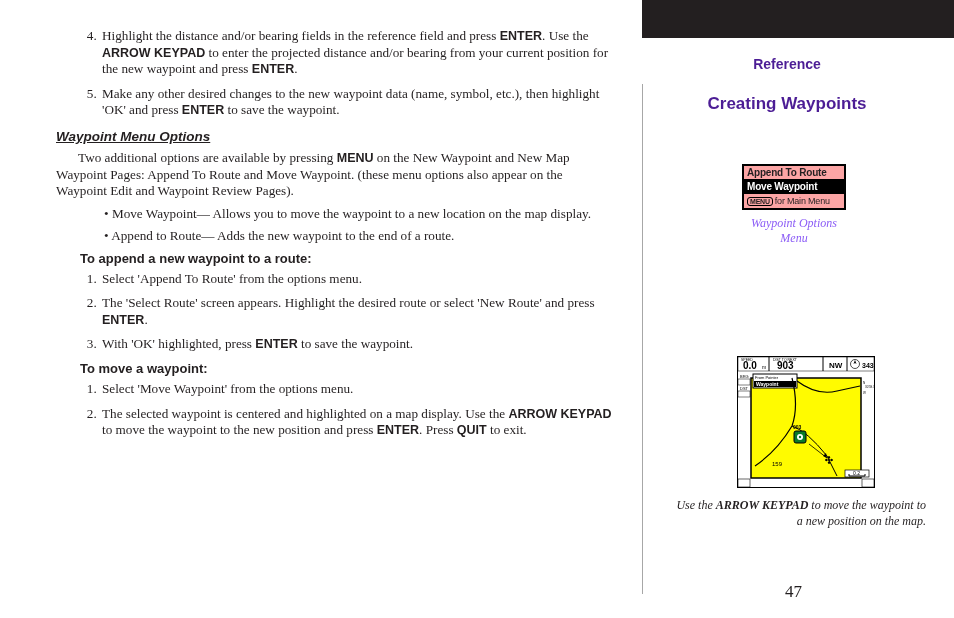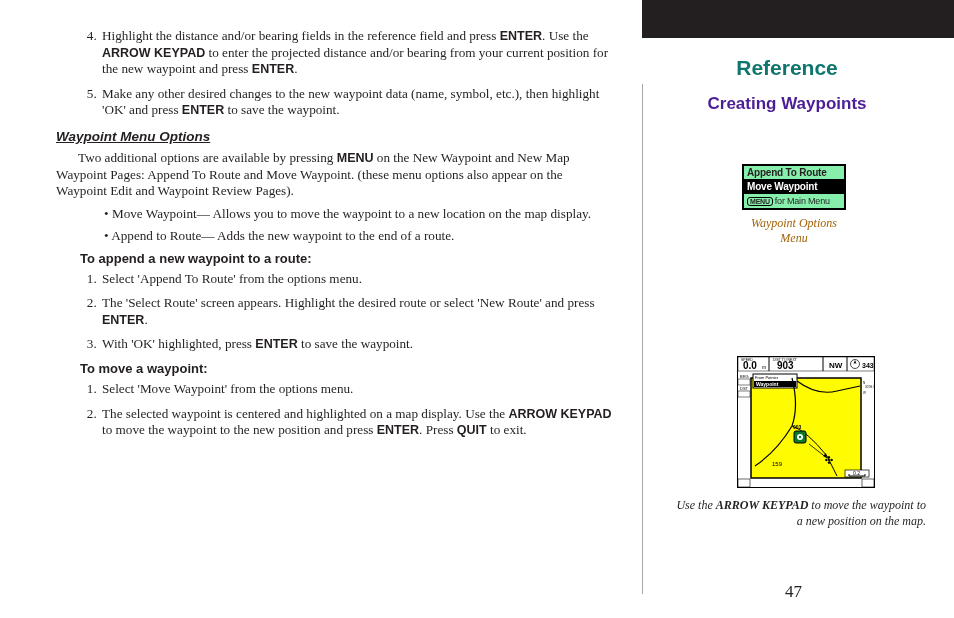--- a/index.html
+++ b/index.html
@@ -83,36 +83,36 @@
   }
   .ref {
     position: absolute;
     left: 642px;
     top: 56px;
     width: 290px;
     text-align: center;
     font-family: "Myriad Pro", "Helvetica Neue", Arial, sans-serif;
   }
   .ref-title {
-    color: #0f766e;
-    font-weight: 700;
-    font-size: 21px;
-    margin-bottom: 14px;
+    color: #4c1d95;
+    font-weight: 700;
+    font-size: 14px;
+    margin-bottom: 22px;
   }
   .ref-sub {
     color: #4c1d95;
     font-weight: 700;
     font-size: 17px;
     margin-bottom: 30px;
   }
   .caption {
     font-family: "Minion Pro", Georgia, serif;
     font-style: italic;
     font-size: 12px;
-    color: #a16207;
+    color: #8b5cf6;
     text-align: center;
     margin-top: 6px;
   }
   .caption2 {
     position: absolute;
     left: 676px;
     top: 498px;
     width: 250px;
     font-family: "Minion Pro", Georgia, serif;
     font-style: italic;
@@ -130,21 +130,21 @@
   
   .fig1 {
     position: absolute;
     left: 742px;
     top: 164px;
     width: 104px;
   }
   .fig1 .box {
     border: 2px solid #000;
     width: 100px;
-    background: #86efac;
+    background: #fca5a5;
     font-family: Arial, sans-serif;
   }
   .fig1 .row {
     font-size: 10px;
     font-weight: 700;
     padding: 1px 3px;
     border-bottom: 1px solid #000;
     text-align: left;
     letter-spacing: -0.2px;
   }

